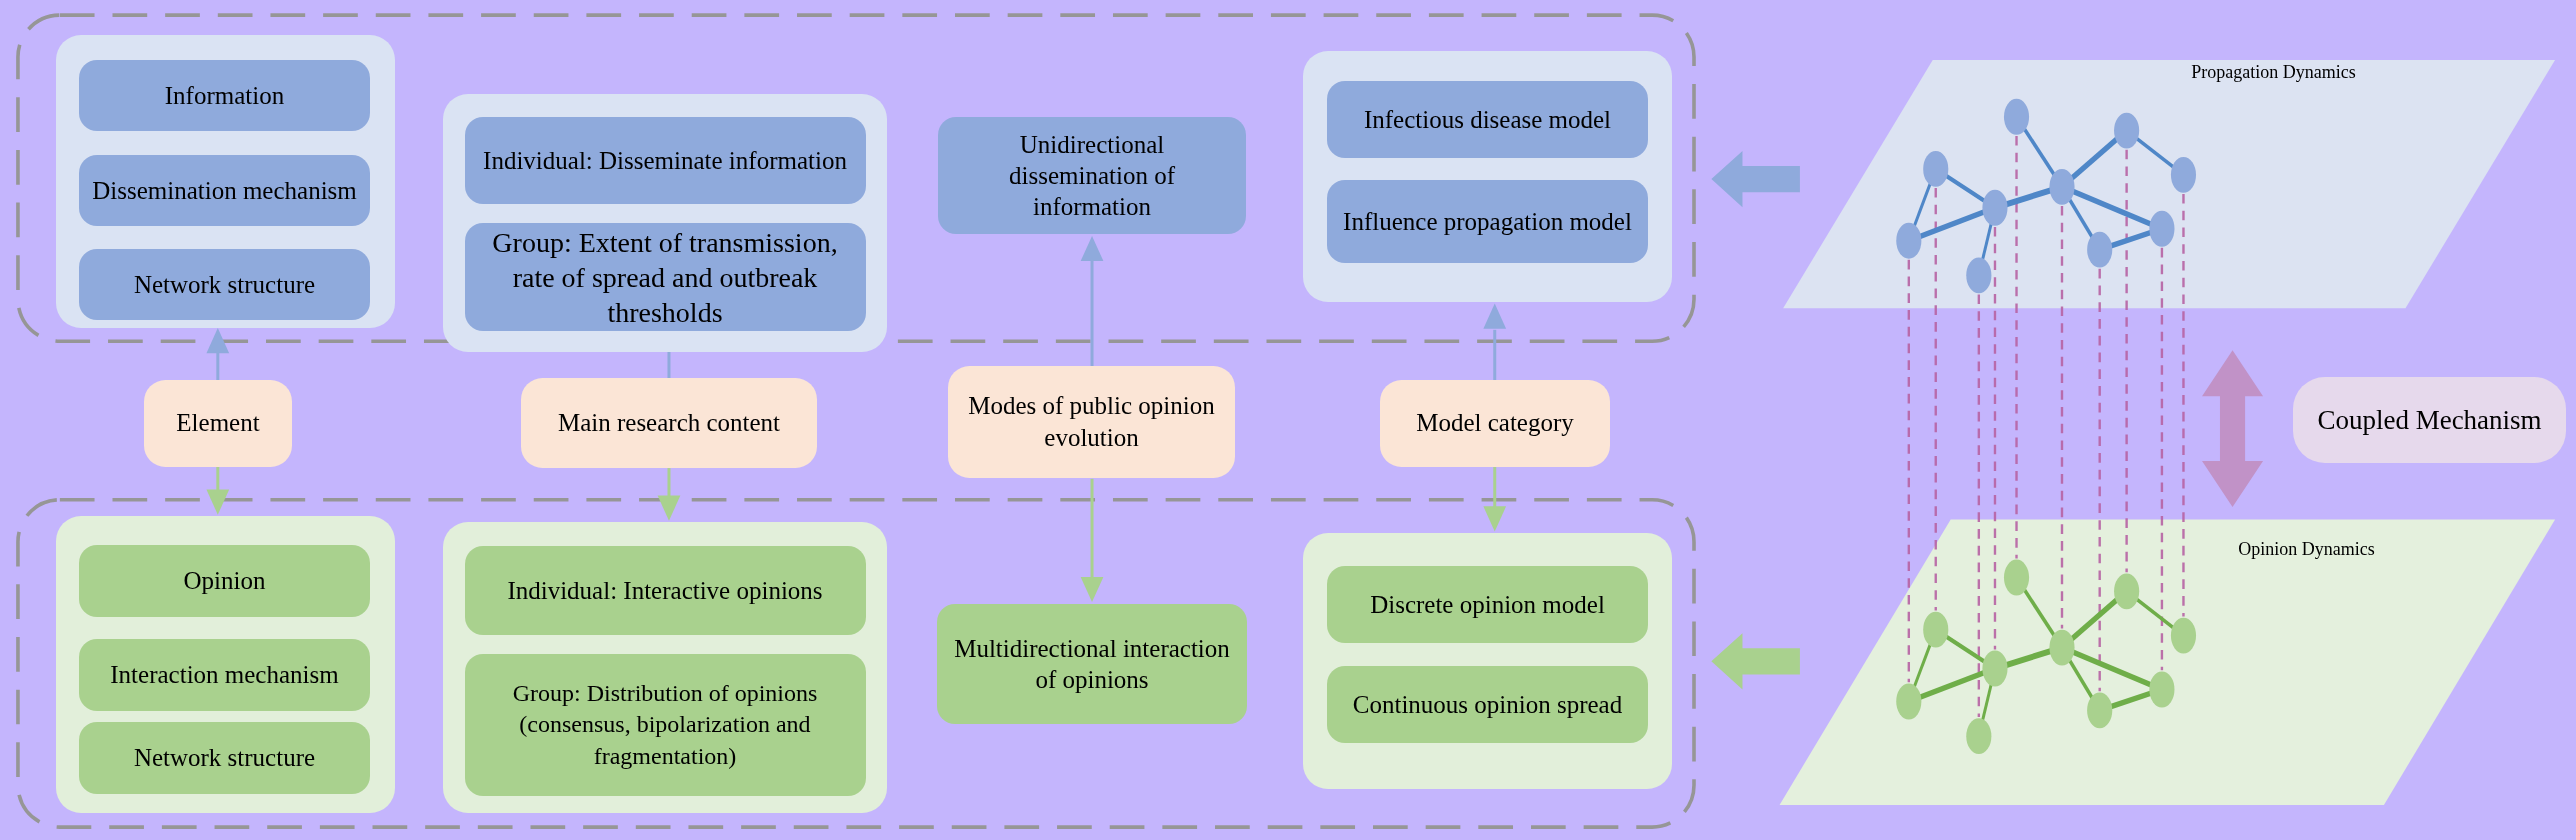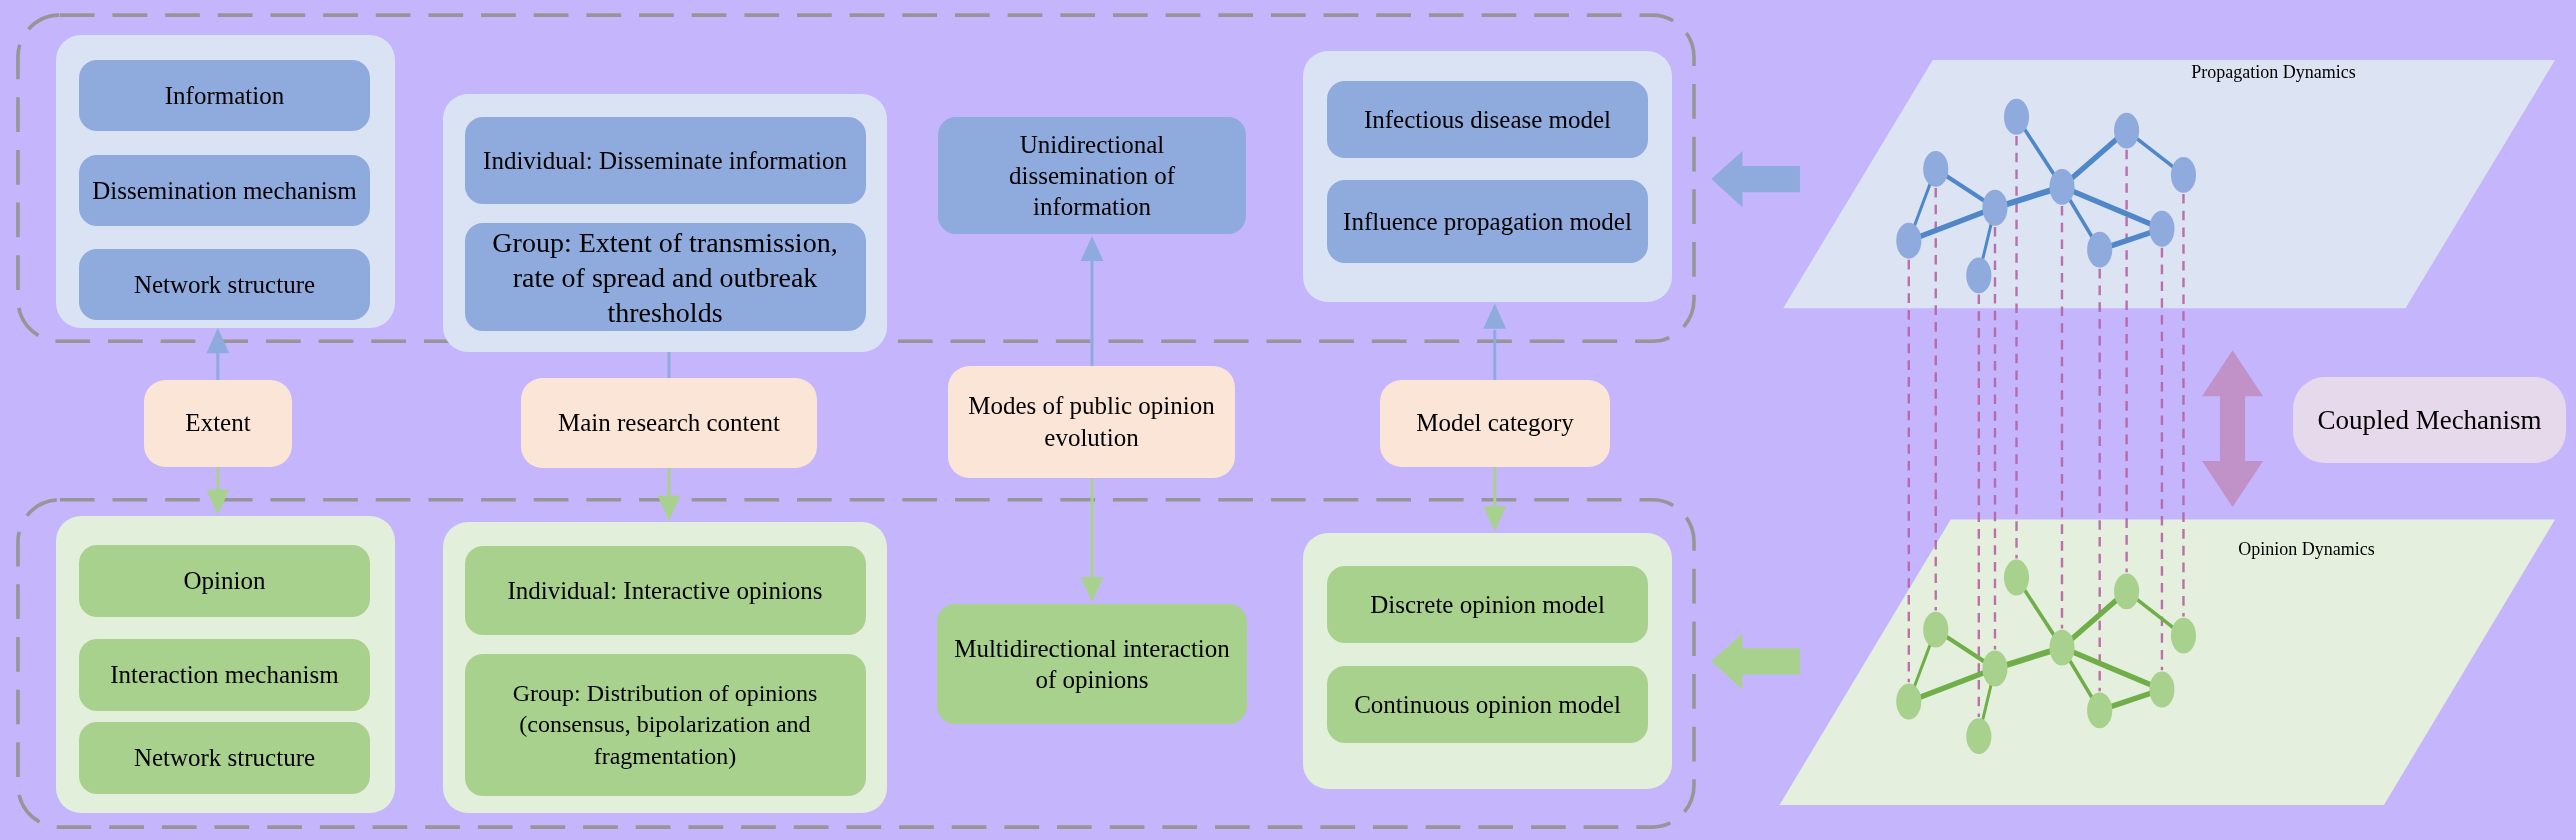--- a/index.html
+++ b/index.html
@@ -162,21 +162,21 @@
   <div class="abs blue-cont" style="left:1303px;top:51px;width:369px;height:251px;">
     <div class="abs blue-box cbox" style="left:24px;top:30px;width:321px;height:77px;">
         <span>Infectious disease model</span>
       </div>
     <div class="abs blue-box cbox" style="left:24px;top:129px;width:321px;height:83px;">
         <span>Influence propagation model</span>
       </div>
   </div>
 
   <div class="abs orange-box cbox" style="left:144px;top:380px;width:148px;height:87px;">
-      <span>Extent</span>
+      <span>Element</span>
     </div>
   <div class="abs orange-box cbox" style="left:521px;top:378px;width:296px;height:90px;">
       <span>Main research content</span>
     </div>
   <div class="abs orange-box cbox" style="left:948px;top:366px;width:287px;height:112px;padding:0 6px;">
       <span>Modes of public opinion evolution</span>
     </div>
   <div class="abs orange-box cbox" style="left:1380px;top:380px;width:230px;height:87px;">
       <span>Model category</span>
     </div>
@@ -204,21 +204,21 @@
 
   <div class="abs green-box cbox" style="left:937px;top:604px;width:310px;height:120px;line-height:1.25;padding:0 12px;">
       <span>Multidirectional interaction of opinions</span>
     </div>
 
   <div class="abs green-cont" style="left:1303px;top:533px;width:369px;height:256px;">
     <div class="abs green-box cbox" style="left:24px;top:33px;width:321px;height:77px;">
         <span>Discrete opinion model</span>
       </div>
     <div class="abs green-box cbox" style="left:24px;top:133px;width:321px;height:77px;">
-        <span>Continuous opinion model</span>
+        <span>Continuous opinion spread</span>
       </div>
   </div>
 
   <div class="abs plane-label" style="left:2130px;top:62px;width:287px;"><span>Propagation Dynamics</span></div>
   <div class="abs plane-label" style="left:2178px;top:539px;width:257px;"><span>Opinion Dynamics</span></div>
 
   <div class="abs purple-box cbox" style="left:2293px;top:377px;width:273px;height:86px;">
       <span>Coupled Mechanism</span>
     </div>
 

